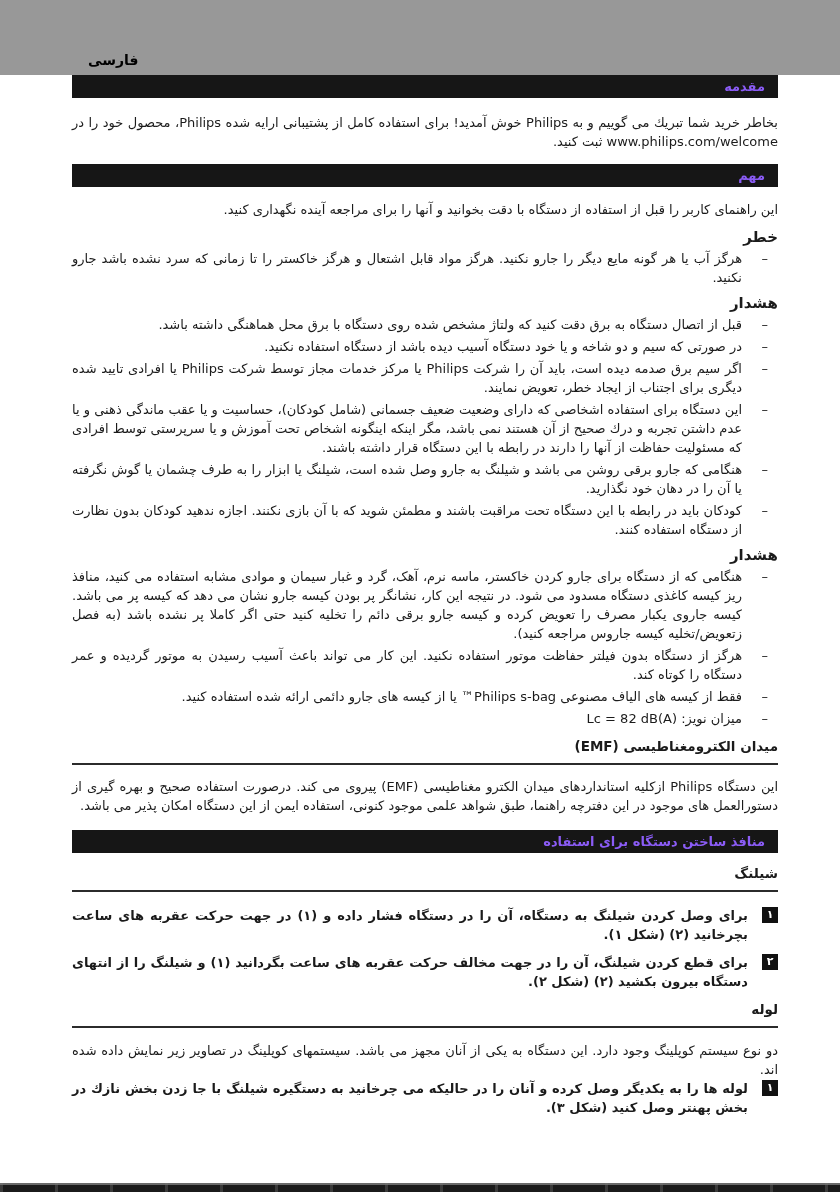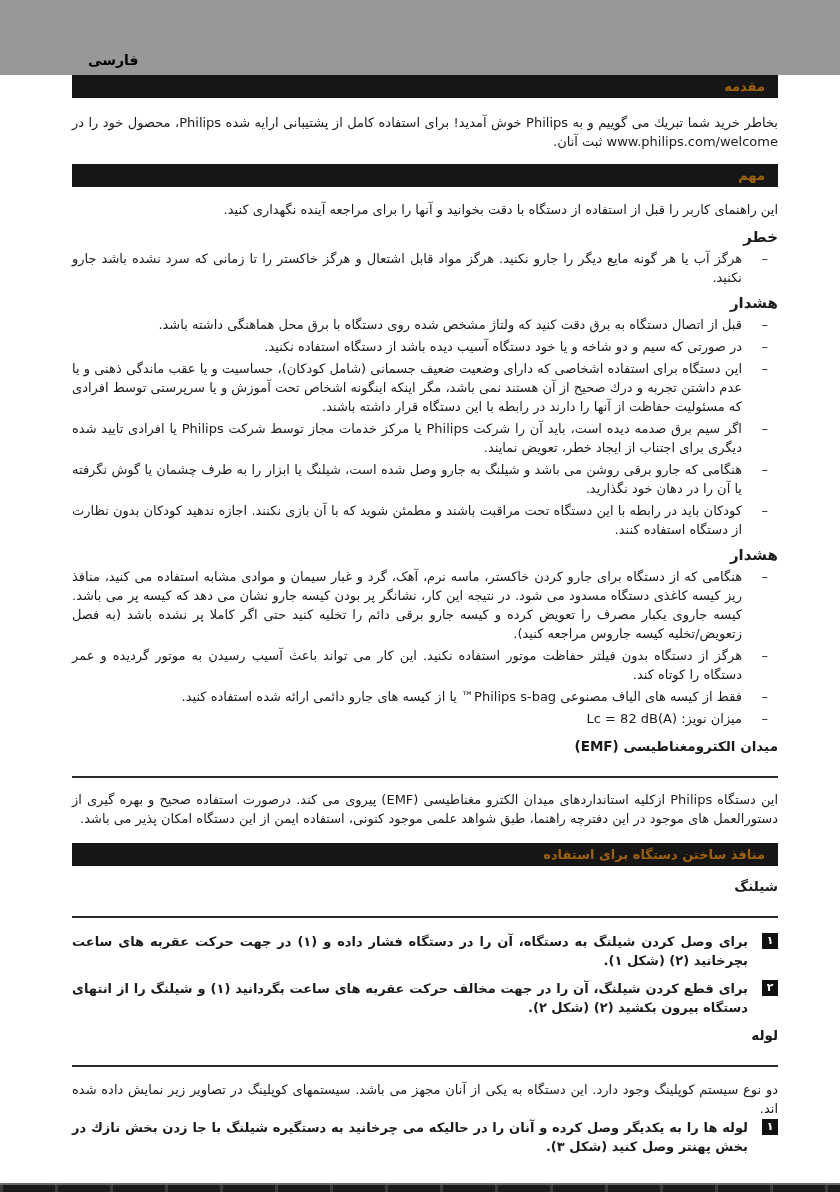--- a/index.html
+++ b/index.html
@@ -25,21 +25,21 @@
     color:#000000;
     font-weight:bold;
     font-size:14px;
     margin-left:12px;
   }
   
   .content { margin:0 62px 0 72px; }
 
   .section-bar {
     background:#161616;
-    color:#a16207;
+    color:#8b5cf6;
     font-weight:bold;
     font-size:13px;
     height:23px;
     line-height:23px;
     padding-right:13px;
     box-sizing:border-box;
   }
   .para {
     font-size:13px;
     line-height:19px;
@@ -52,21 +52,21 @@
   .subhead {
     font-weight:bold;
     font-size:15px;
     line-height:19px;
     margin:8px 0 2px;
   }
   .ruled-head {
     font-weight:bold;
     font-size:13.5px;
     line-height:19px;
-    padding-bottom:20px;
+    padding-bottom:7px;
     border-bottom:2px solid #2b2b2b;
   }
   .dash-list { margin:0; }
   .dash-item {
     position:relative;
     padding-right:36px;
     font-size:13px;
     line-height:19px;
     text-align:justify;
     margin-bottom:3px;
@@ -125,21 +125,21 @@
 <div class="page">
 
   <div class="lang-bar">
     <span class="lang-label">فارسی</span>
   </div>
 
   <div class="content">
 
     <div class="section-bar">مقدمه</div>
 
-    <p class="para intro-para">بخاطر خرید شما تبریك می گوییم و به Philips خوش آمدید! برای استفاده کامل از پشتیبانی ارایه شده Philips، محصول خود را در www.philips.com/welcome ثبت آنان.</p>
+    <p class="para intro-para">بخاطر خرید شما تبریك می گوییم و به Philips خوش آمدید! برای استفاده کامل از پشتیبانی ارایه شده Philips، محصول خود را در www.philips.com/welcome ثبت کنید.</p>
 
     <div class="section-bar bar-important">مهم</div>
 
     <p class="para imp-para">این راهنمای کاربر را قبل از استفاده از دستگاه با دقت بخوانید و آنها را برای مراجعه آینده نگهداری کنید.</p>
 
     <div class="subhead mt9">خطر</div>
     <div class="dash-list">
       <div class="dash-item">
         <span>هرگز آب یا هر گونه مایع دیگر را جارو نکنید. هرگز مواد قابل اشتعال و هرگز خاکستر را تا زمانی که سرد نشده باشد جارو نکنید.</span>
       </div>
@@ -147,24 +147,24 @@
 
     <div class="subhead mt7">هشدار</div>
     <div class="dash-list">
       <div class="dash-item">
         <span>قبل از اتصال دستگاه به برق دقت کنید که ولتاژ مشخص شده روی دستگاه با برق محل هماهنگی داشته باشد.</span>
       </div>
       <div class="dash-item">
         <span>در صورتی که سیم و دو شاخه و یا خود دستگاه آسیب دیده باشد از دستگاه استفاده نکنید.</span>
       </div>
       <div class="dash-item">
+        <span>اگر سیم برق صدمه دیده است، باید آن را شرکت Philips یا مرکز خدمات مجاز توسط شرکت Philips یا افرادی تایید شده دیگری برای اجتناب از ایجاد خطر، تعویض نمایند.</span>
+      </div>
+      <div class="dash-item">
         <span>این دستگاه برای استفاده اشخاصی که دارای وضعیت ضعیف جسمانی (شامل کودکان)، حساسیت و یا عقب ماندگی ذهنی و یا عدم داشتن تجربه و درك صحیح از آن هستند نمی باشد، مگر اینکه اینگونه اشخاص تحت آموزش و یا سرپرستی توسط افرادی که مسئولیت حفاظت از آنها را دارند در رابطه با این دستگاه قرار داشته باشند.</span>
-      </div>
-      <div class="dash-item">
-        <span>اگر سیم برق صدمه دیده است، باید آن را شرکت Philips یا مرکز خدمات مجاز توسط شرکت Philips یا افرادی تایید شده دیگری برای اجتناب از ایجاد خطر، تعویض نمایند.</span>
       </div>
       <div class="dash-item">
         <span>هنگامی که جارو برقی روشن می باشد و شیلنگ به جارو وصل شده است، شیلنگ یا ابزار را به طرف چشمان یا گوش نگرفته یا آن را در دهان خود نگذارید.</span>
       </div>
       <div class="dash-item">
         <span>کودکان باید در رابطه با این دستگاه تحت مراقبت باشند و مطمئن شوید که با آن بازی نکنند. اجازه ندهید کودکان بدون نظارت از دستگاه استفاده کنند.</span>
       </div>
     </div>
 
     <div class="subhead mt7">هشدار</div>

